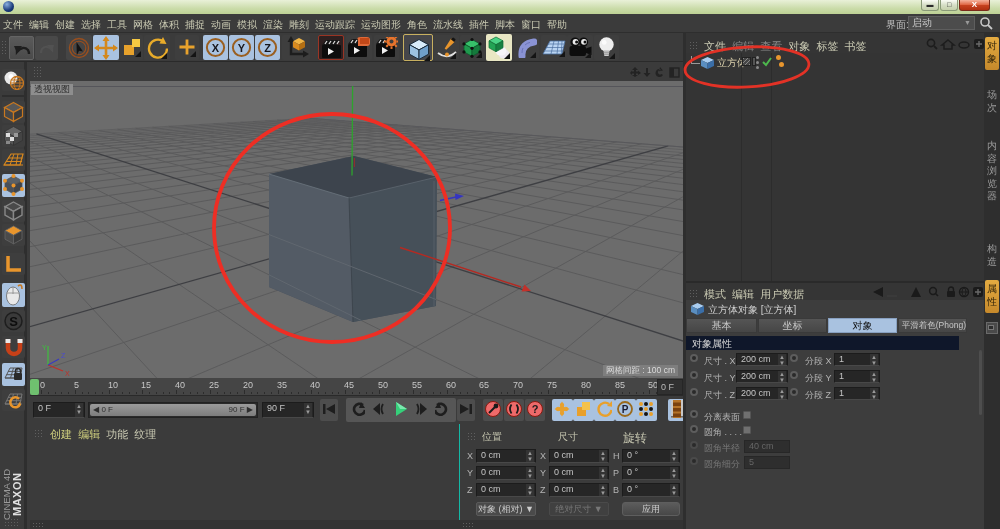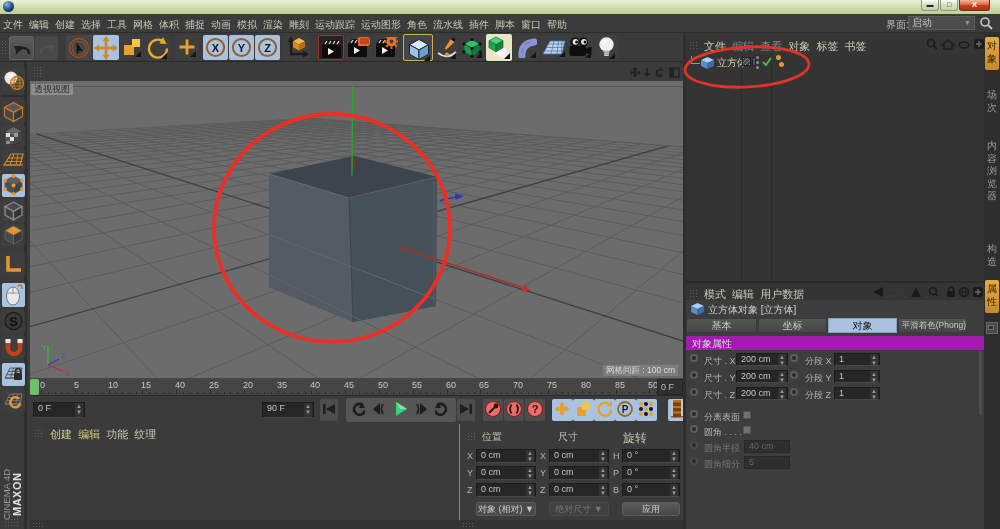--- a/index.html
+++ b/index.html
@@ -558,20 +558,23 @@
     <div class="abs" style="left:592.4px;bottom:1px;width:1px;height:2px;background:#2c2c2c"></div>
     <div class="abs" style="left:599.1px;bottom:1px;width:1px;height:2px;background:#2c2c2c"></div>
     <div class="abs" style="left:605.9px;bottom:1px;width:1px;height:2px;background:#2c2c2c"></div>
     <div class="abs" style="left:612.6px;bottom:1px;width:1px;height:2px;background:#2c2c2c"></div>
     <div class="abs" style="left:619.4px;bottom:1px;width:1px;height:4px;background:#2c2c2c"></div>
     <div class="abs" style="left:626.2px;bottom:1px;width:1px;height:2px;background:#2c2c2c"></div>
 </div>
 
 <div class="abs" style="left:30px;top:397px;width:653px;height:26px;background:#3b3b3b">
  <div class="fld" style="left:3px;top:5px;width:52px;height:16px">0 F<span class="spin">▲<br>▼</span></div>
+    <div class="abs" style="left:58px;top:5px;width:170px;height:16px;background:#2a2a2a;border:1px solid #222">
+      <div class="abs" style="left:1px;top:1px;width:166px;height:12px;background:linear-gradient(#9b9b9b,#7d7d7d);border-radius:2px;color:#2e2e2e;font-size:8px;line-height:12px"><span style="margin-left:3px">◀ 0 F</span><span style="float:right;margin-right:3px">90 F ▶</span></div>
+    </div>
     <div class="fld" style="left:232px;top:5px;width:52px;height:16px">90 F<span class="spin">▲<br>▼</span></div>
     <div class="abs" style="left:290px;top:2px;width:18px;height:22px;background:#4d4d4d;border-radius:2px">
       <svg class="abs" style="left:3px;top:4px" width="12" height="12" viewBox="0 0 12 12">
         <rect x="0" y="1" width="2.5" height="10" fill="#1e1e1e"></rect>
         <polygon points="12,1 12,11 3,6" fill="#1e1e1e"></polygon>
       </svg>
     </div>
     <div class="abs" style="left:316px;top:1px;width:110px;height:24px;background:#565656;border-radius:2px"></div>
     <div class="abs" style="left:318px;top:2px;width:20px;height:22px;background:#565656;border-radius:2px">
       <svg class="abs" style="left:3px;top:3px" width="14" height="14" viewBox="0 0 14 14">
@@ -808,21 +811,21 @@
       <svg width="13" height="12" style="position:absolute;left:5px;top:3px">
         <polygon points="6.5,0 13,3 6.5,6 0,3" fill="#aacdf0"></polygon>
         <polygon points="0,3 6.5,6 6.5,12 0,9" fill="#5a8ec0"></polygon>
         <polygon points="6.5,6 13,3 13,9 6.5,12" fill="#3a6ea8"></polygon>
       </svg>
       <div class="abs" style="left:22px;top:3px;color:#d0d0d0;font-size:10px">立方体对象 [立方体]</div>
       <div class="abs" style="left:0px;top:18px;width:71px;height:15px;background:linear-gradient(#555,#464646);border:1px solid #3a3a3a;color:#c8c8c8;font-size:10px;text-align:center;line-height:13px;white-space:nowrap;overflow:hidden">基本</div>
       <div class="abs" style="left:72px;top:18px;width:69px;height:15px;background:linear-gradient(#555,#464646);border:1px solid #3a3a3a;color:#c8c8c8;font-size:10px;text-align:center;line-height:13px;white-space:nowrap;overflow:hidden">坐标</div>
       <div class="abs" style="left:142px;top:18px;width:69px;height:15px;background:#a9c2e0;border:1px solid #88a0c0;color:#111;font-size:10px;text-align:center;line-height:13px">对象</div>
       <div class="abs" style="left:212px;top:18px;width:69px;height:15px;background:linear-gradient(#555,#464646);border:1px solid #3a3a3a;color:#c8c8c8;font-size:8.5px;text-align:right;line-height:13px;white-space:nowrap;overflow:hidden">平滑着色(Phong)</div>
-      <div class="abs" style="left:0;top:36px;width:298px;height:14px;background:#a21caf;color:#d8d8d8;font-size:10px;padding:1px 0 0 6px">对象属性</div>
+      <div class="abs" style="left:0;top:36px;width:273px;height:14px;background:#0f172a;color:#d8d8d8;font-size:10px;padding:1px 0 0 6px">对象属性</div>
       <div class="knob" style="left:4px;top:54px"></div>
       <div class="lbl" style="left:18px;top:55px;color:#b4b4b4">尺寸 . X</div>
       <div class="fld" style="left:50px;top:53px;width:52px;height:13px">200 cm<span class="spin">▲<br>▼</span></div>
       <div class="knob" style="left:104px;top:54px"></div>
       <div class="lbl" style="left:119px;top:55px">分段 X</div>
       <div class="fld" style="left:148px;top:53px;width:46px;height:13px">1<span class="spin">▲<br>▼</span></div>
       <div class="knob" style="left:4px;top:71px"></div>
       <div class="lbl" style="left:18px;top:72px;color:#b4b4b4">尺寸 . Y</div>
       <div class="fld" style="left:50px;top:70px;width:52px;height:13px">200 cm<span class="spin">▲<br>▼</span></div>
       <div class="knob" style="left:104px;top:71px"></div>

